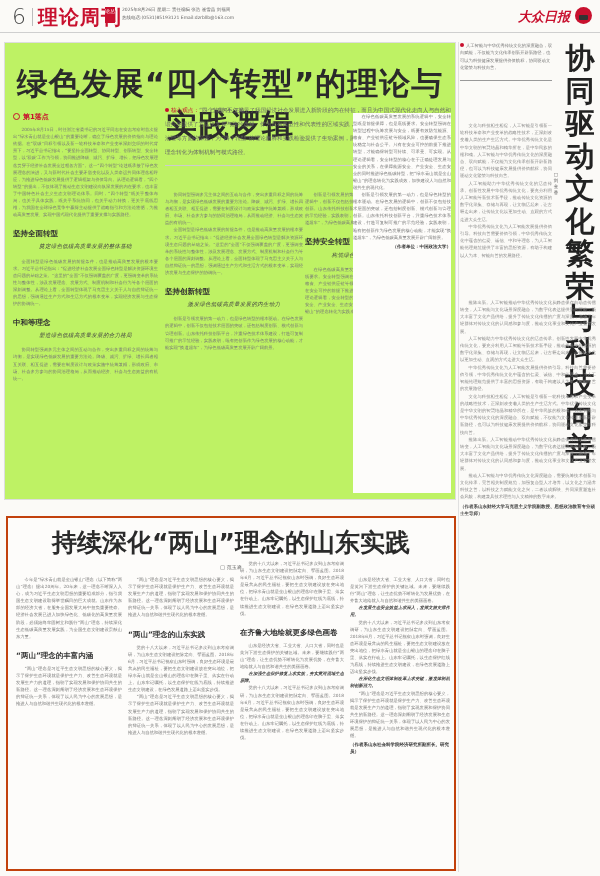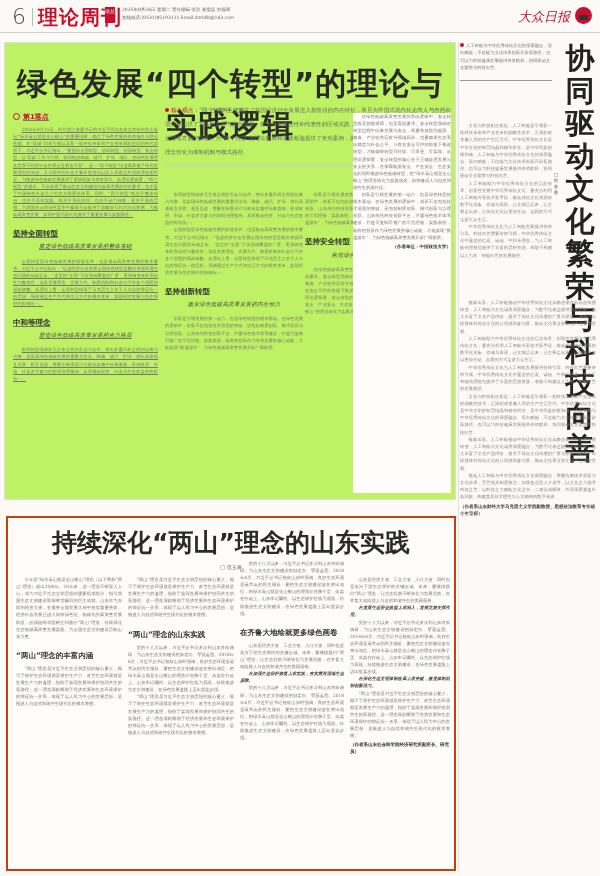--- a/index.html
+++ b/index.html
@@ -3,21 +3,21 @@
 <meta charset="utf-8">
 <style>
   * { box-sizing: border-box; margin: 0; padding: 0; }
   body { width: 600px; height: 876px; background: #fbfaf7; font-family: "DejaVu Serif", serif; color: #333; overflow: hidden; position: relative; }
   .masthead { position: absolute; left: 0; top: 0; width: 600px; height: 33px; border-bottom: 1px solid #cfcfcf; }
   .page-no { position: absolute; left: 12px; top: 4px; font-family: "DejaVu Sans", sans-serif; font-size: 22px; color: #444; font-weight: 300; }
   .mh-sep { position: absolute; left: 32px; top: 8px; width: 1px; height: 18px; background: #bbb; }
   .mh-title { position: absolute; left: 38px; top: 4px; font-family: "DejaVu Sans", sans-serif; font-size: 20px; color: #c8102e; font-weight: bold; letter-spacing: 1px; }
   .mh-seal { position: absolute; left: 105px; top: 7px; width: 10px; height: 16px; background: #c8102e; color: #fff; font-size: 5px; line-height: 8px; text-align: center; }
   .mh-info { position: absolute; left: 122px; top: 6px; font-family: "DejaVu Sans", sans-serif; font-size: 4.5px; color: #666; line-height: 8px; }
-  .mh-logo { position: absolute; right: 30px; top: 8px; font-family: "DejaVu Serif", serif; font-size: 13px; color: #c8102e; font-style: italic; font-weight: normal; }
+  .mh-logo { position: absolute; right: 30px; top: 8px; font-family: "DejaVu Serif", serif; font-size: 13px; color: #c8102e; font-style: italic; font-weight: bold; }
   .mh-logo-badge { position: absolute; right: 8px; top: 7px; width: 17px; height: 17px; border-radius: 50%; background: #c8102e; }
   .mh-logo-badge::after { content: ""; position: absolute; left: 4px; top: 8px; width: 9px; height: 5px; background: #333; border-radius: 1px; }
 
   .article-top { position: absolute; left: 4px; top: 42px; width: 452px; height: 458px; border: 1px solid #ddd; background: #bef264; }
   .headline-1 { position: absolute; left: 0; width: 100%; top: 20px; text-align: center; font-family: "DejaVu Sans", sans-serif; font-size: 31px; font-weight: bold; color: #2a2a2a; letter-spacing: 1px; }
   .byline { position: absolute; width: 100%; text-align: center; font-family: "DejaVu Sans", sans-serif; font-size: 5px; color: #555; }
   .col { position: absolute; font-size: 4.3px; line-height: 7.1px; color: #777; text-align: justify; overflow: hidden; }
   .col p { text-indent: 2em; margin-bottom: 0; }
   .sec-head { text-align: left; font-family: "DejaVu Sans", sans-serif; font-weight: bold; font-size: 7.5px; color: #333; margin: 12px 0 6px; }
   .sec-sub { text-align: center; font-family: "DejaVu Serif", serif; font-style: italic; font-size: 5.5px; color: #444; margin-bottom: 7px; letter-spacing: 0.3px; }
@@ -61,21 +61,21 @@
 </div>
 
 <div class="article-top">
   <div class="headline-1">绿色发展“四个转型”的理论与实践逻辑</div>
   <div class="byline" style="top:64px;">□ 赵丙生  王旭三</div>
 
   <div class="core">
     <span class="dot"></span><span class="red">核心观点：</span><span>“四个转型”不仅揭示了我国经济社会发展进入新阶段的内在特征，而且为中国式现代化走向人与自然和谐共生提供了方法论支撑与路径选择。作为具有典型性和代表性的区域实践，山东在能源结构调整、产业升级和生态治理等方面的探索，为“四个转型”的理论阐释和实践检验提供了生动案例，展示了地方如何在国家战略框架下将宏观理念转化为体制机制与模式路径。</span>
   </div>
 
-  <div class="col" style="left:8px; top:70px; width:145px; height:384px;text-decoration:underline;">
+  <div class="col" style="left:8px; top:70px; width:145px; height:384px;">
     <div class="tag-head"><span class="dot"></span><span>第1落点</span></div>
     <p>2005年8月15日，时任浙江省委书记的习近平同志在安吉考察时首次提出“绿水青山就是金山银山”的重要论断，确立了绿色发展的价值指向与理论依据。在“双碳”目标引领以及新一轮科技革命和产业变革深刻交织的时代背景下，习近平总书记指出，“要坚持全面转型、协同转型、创新转型、安全转型，以‘双碳’工作为引领，协同推进降碳、减污、扩绿、增长，把绿色发展理念贯穿于经济社会发展全过程各方面”。这一“四个转型”论述既承接了绿色发展理念的演进，又与新时代社会主要矛盾变化以及人类命运共同体理念相呼应，为推进绿色低碳发展提供了逻辑框架与价值导向。从理论逻辑看，“四个转型”的提出，不仅体现了推动生态文明建设向纵深发展的内在要求，也丰富了中国特色社会主义生态文明理论体系。同时，“四个转型”既关乎整体布局，也关乎具体实践，既关乎系统协同，也关乎动力转换，更关乎底线思维，为我国在全球绿色竞争中赢得主动提供了战略指引和方法论遵循，为推动高质量发展、实现中国式现代化提供了重要支撑与实践路径。</p>
     <div class="sec-head">坚持全面转型</div>
     <div class="sec-sub">奠定绿色低碳高质量发展的整体基础</div>
     <p>全面转型是绿色低碳发展的前提条件，也是推动高质量发展的根本要求。习近平总书记指出：“促进经济社会发展全面绿色转型是解决资源环境生态问题的基础之策。”这里的“全面”不仅强调覆盖的广度，更强调变革的系统性与整体性，涉及发展理念、发展方式、制度机制和社会行为等各个层面的深刻调整。从理论上看，全面转型体现了马克思主义关于人与自然辩证统一的思想，强调通过生产方式和生活方式的根本变革，实现经济发展与生态保护的协调统一。</p>
     <div class="sec-head">中和等理念</div>
     <div class="sec-sub">塑造绿色低碳高质量发展的合力格局</div>
     <p>协同转型强调多元主体之间的互动与合作，突出多重目标之间的统筹与均衡，是实现绿色低碳发展的重要方法论。降碳、减污、扩绿、增长四者相互关联、相互促进，需要在制度设计与政策实施中统筹兼顾，形成政府、市场、社会多方参与的协同治理格局，从而推动经济、社会与生态效益的有机统一。</p>
   </div>
 

